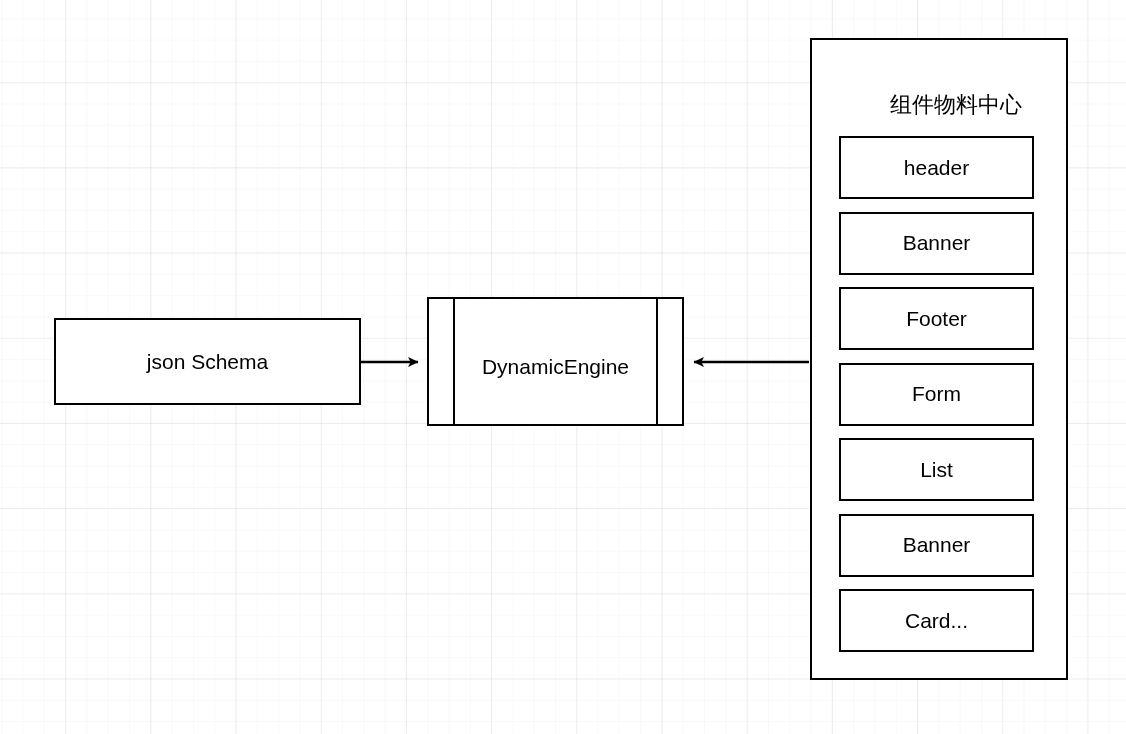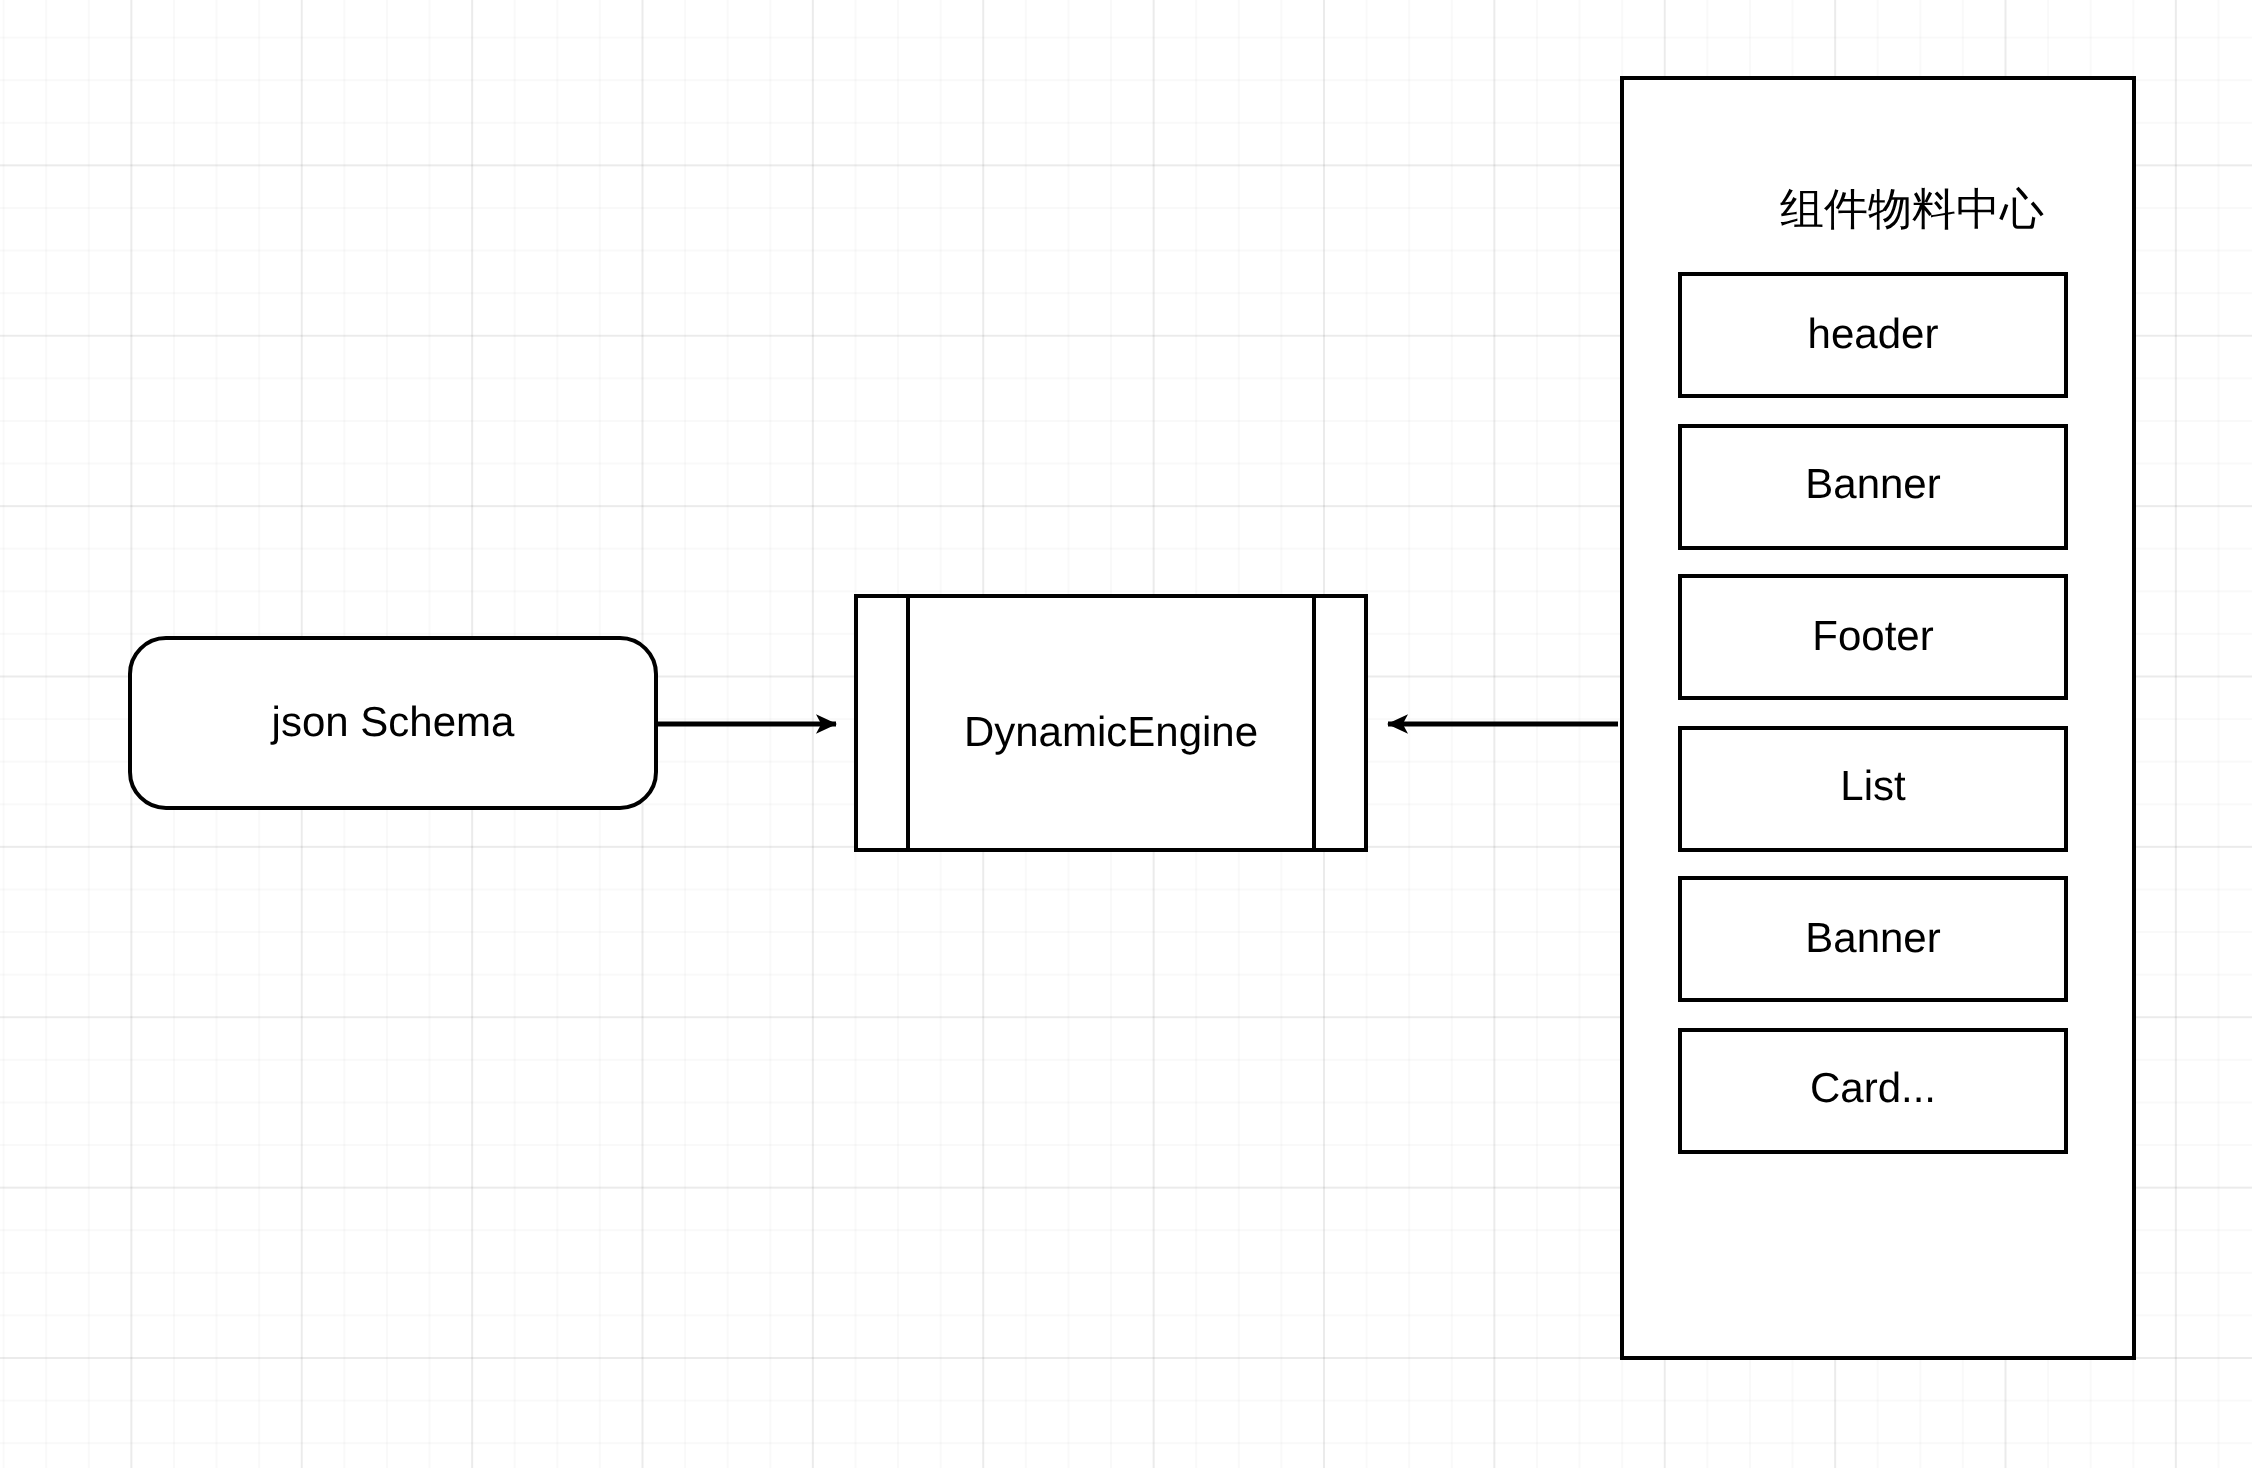--- a/index.html
+++ b/index.html
@@ -33,26 +33,25 @@
     background: #ffffff;
     border: 2.4px solid #000000;
     display: flex;
     align-items: center;
     justify-content: center;
     color: #000000;
   }
 
   
   #json-schema-node {
-    left: 64px;
+    left: 54px;
     top: 318px;
-    width: 265px;
+    width: 307px;
     height: 87px;
     font-size: 21px;
-    border-radius: 19px;
   }
 
   
   #dynamic-engine-node {
     left: 427px;
     top: 297px;
     width: 257px;
     height: 129px;
     font-size: 21px;
   }
@@ -161,19 +160,20 @@
     <span class="side-bar right"></span>
     <span id="dynamic-engine-label">DynamicEngine</span>
   </div>
 
   <div id="material-center-panel">
     <div id="material-center-title">组件物料中心</div>
     <div id="material-list">
       <div class="material-item">header</div>
       <div class="material-item">Banner</div>
       <div class="material-item">Footer</div>
+      <div class="material-item">Form</div>
       <div class="material-item">List</div>
       <div class="material-item">Banner</div>
       <div class="material-item">Card...</div>
     </div>
   </div>
 
 </div>
 
 </body></html>

